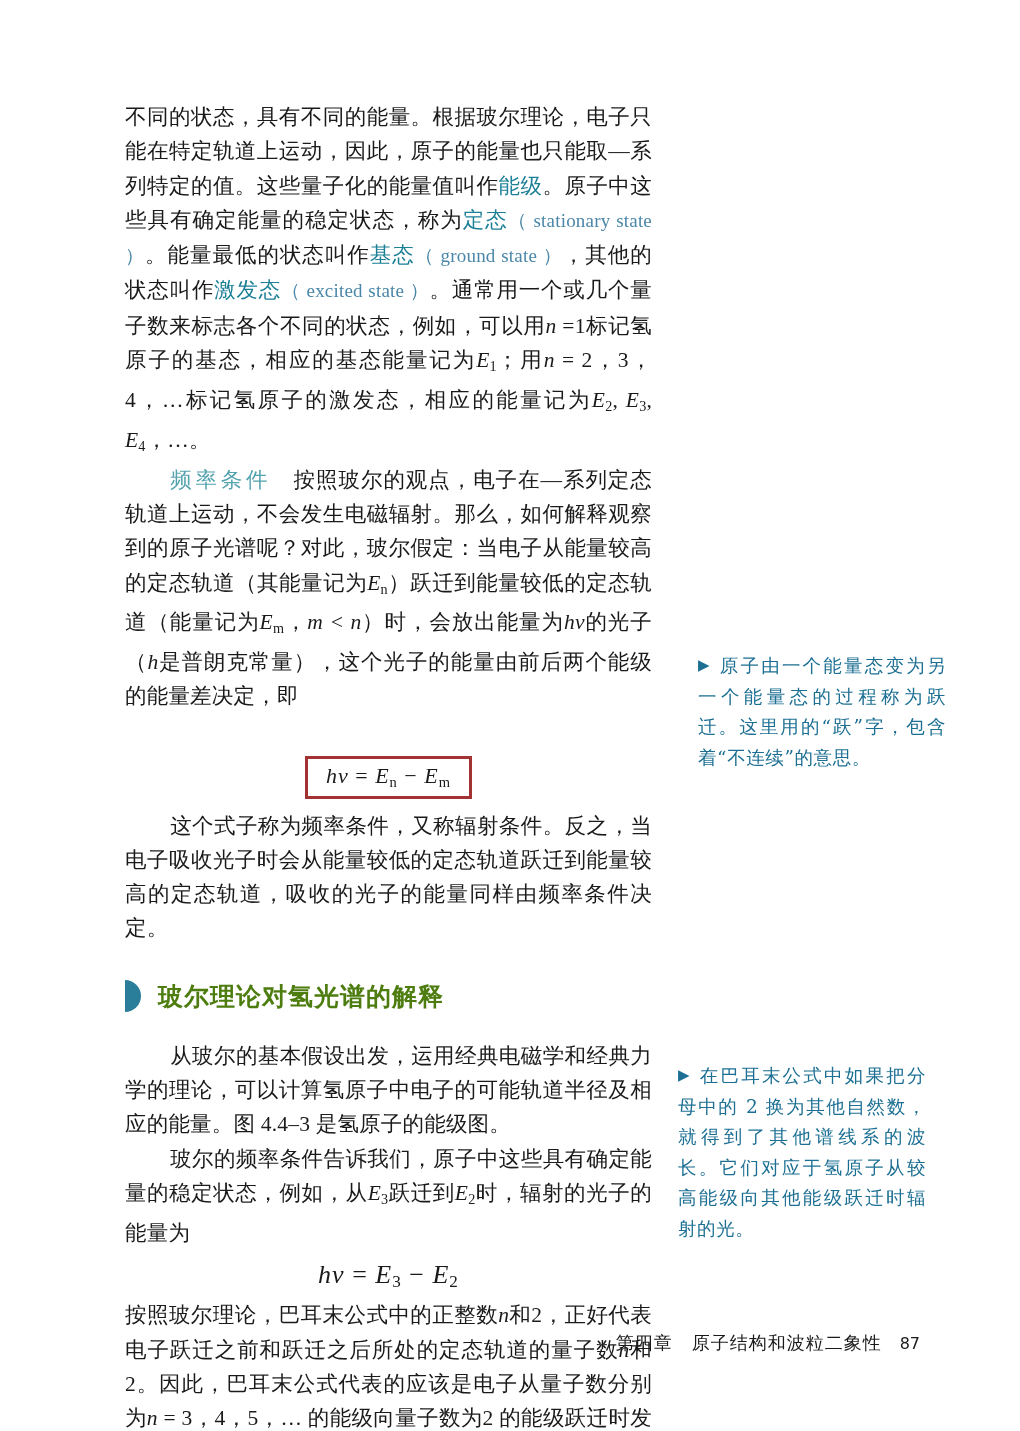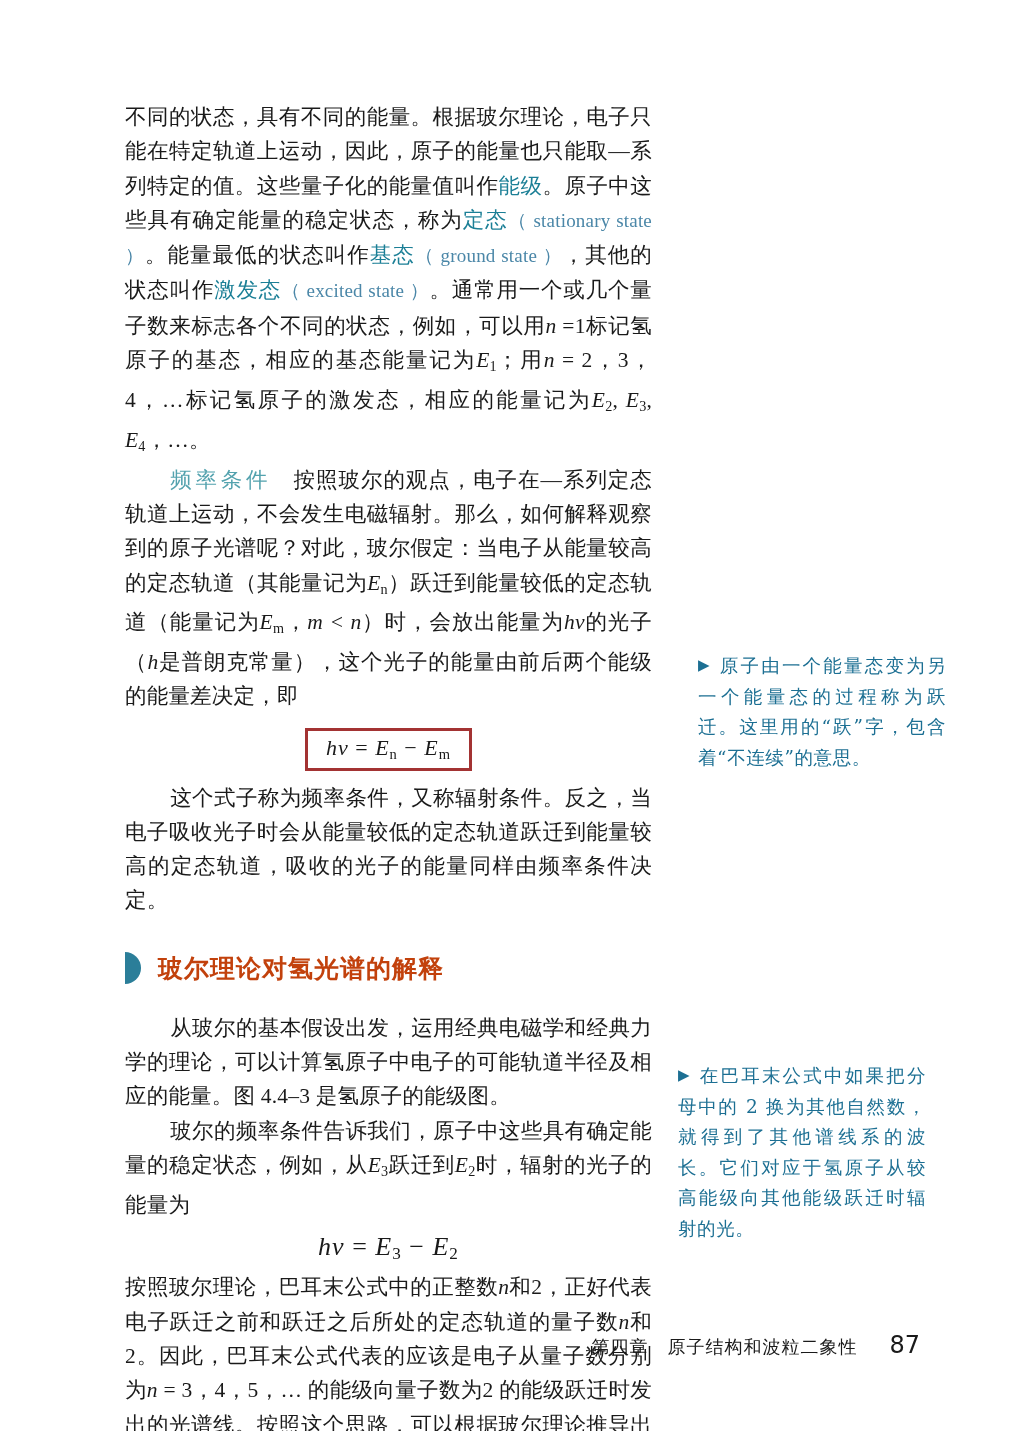--- a/index.html
+++ b/index.html
@@ -60,20 +60,21 @@
     justify-content: center;
     margin: 14px 0 10px 0;
   }
   .formula-box {
     border: 3px solid #a33333;
     padding: 3px 18px 5px 18px;
     font-size: 22px;
     font-family: "Liberation Serif", "DejaVu Serif", serif;
     letter-spacing: 1px;
     line-height: 1.25;
+    margin-top: 28px;
   }
   .formula-plain {
     text-align: center;
     font-size: 26px;
     letter-spacing: 1px;
     margin: 10px 0 6px 0;
     font-family: "Liberation Serif", "DejaVu Serif", serif;
   }
 
   
@@ -86,21 +87,21 @@
     width: 16px;
     height: 32px;
     background: #2b7e99;
     border-radius: 0 16px 16px 0;
     margin-right: 17px;
     flex: 0 0 auto;
   }
   .section-title {
     font-size: 25px;
     font-weight: bold;
-    color: #c2410c;
+    color: #4d7c0f;
     font-family: "DejaVu Sans", "Liberation Sans", sans-serif;
     letter-spacing: 1px;
   }
 
   
   .note {
     position: absolute;
     width: 248px;
     color: #1c6f93;
     font-size: 18.5px;
@@ -124,21 +125,21 @@
     position: absolute;
     left: 0;
     top: 1331px;
     width: 920px;
     text-align: right;
     font-size: 18px;
     color: #1a1a1a;
     font-family: "DejaVu Sans", "Liberation Sans", sans-serif;
   }
   .footer .chap { letter-spacing: 1px; }
-  .footer .pgnum { margin-left: 32px; font-size: 24px; }
+  .footer .pgnum { margin-left: 18px; font-size: 16px; }
 </style>
 </head>
 <body>
 
 <div class="page">
 
   <div class="main-col">
 
     <p class="para"><span>不同的状态，具有不同的能量。根据玻尔理论，电子只能在特定轨道上运动，因此，原子的能量也只能取—系列特定的值。这些量子化的能量值叫作</span><span class="term">能级</span><span>。原子中这些具有确定能量的稳定状态，称为</span><span class="term">定态</span><span class="en">（ stationary state ）</span><span>。能量最低的状态叫作</span><span class="term">基态</span><span class="en">（ ground state ）</span><span>，其他的状态叫作</span><span class="term">激发态</span><span class="en">（ excited state ）</span><span>。通常用一个或几个量子数来标志各个不同的状态，例如，可以用</span><span class="mi">n</span><span> =1标记氢原子的基态，相应的基态能量记为</span><span class="mi">E</span><sub>1</sub><span>；用</span><span class="mi">n</span><span> = 2，3，4，…标记氢原子的激发态，相应的能量记为</span><span class="mi">E</span><sub>2</sub>, <span class="mi">E</span><sub>3</sub>, <span class="mi">E</span><sub>4</sub><span>，…。</span></p>
 

